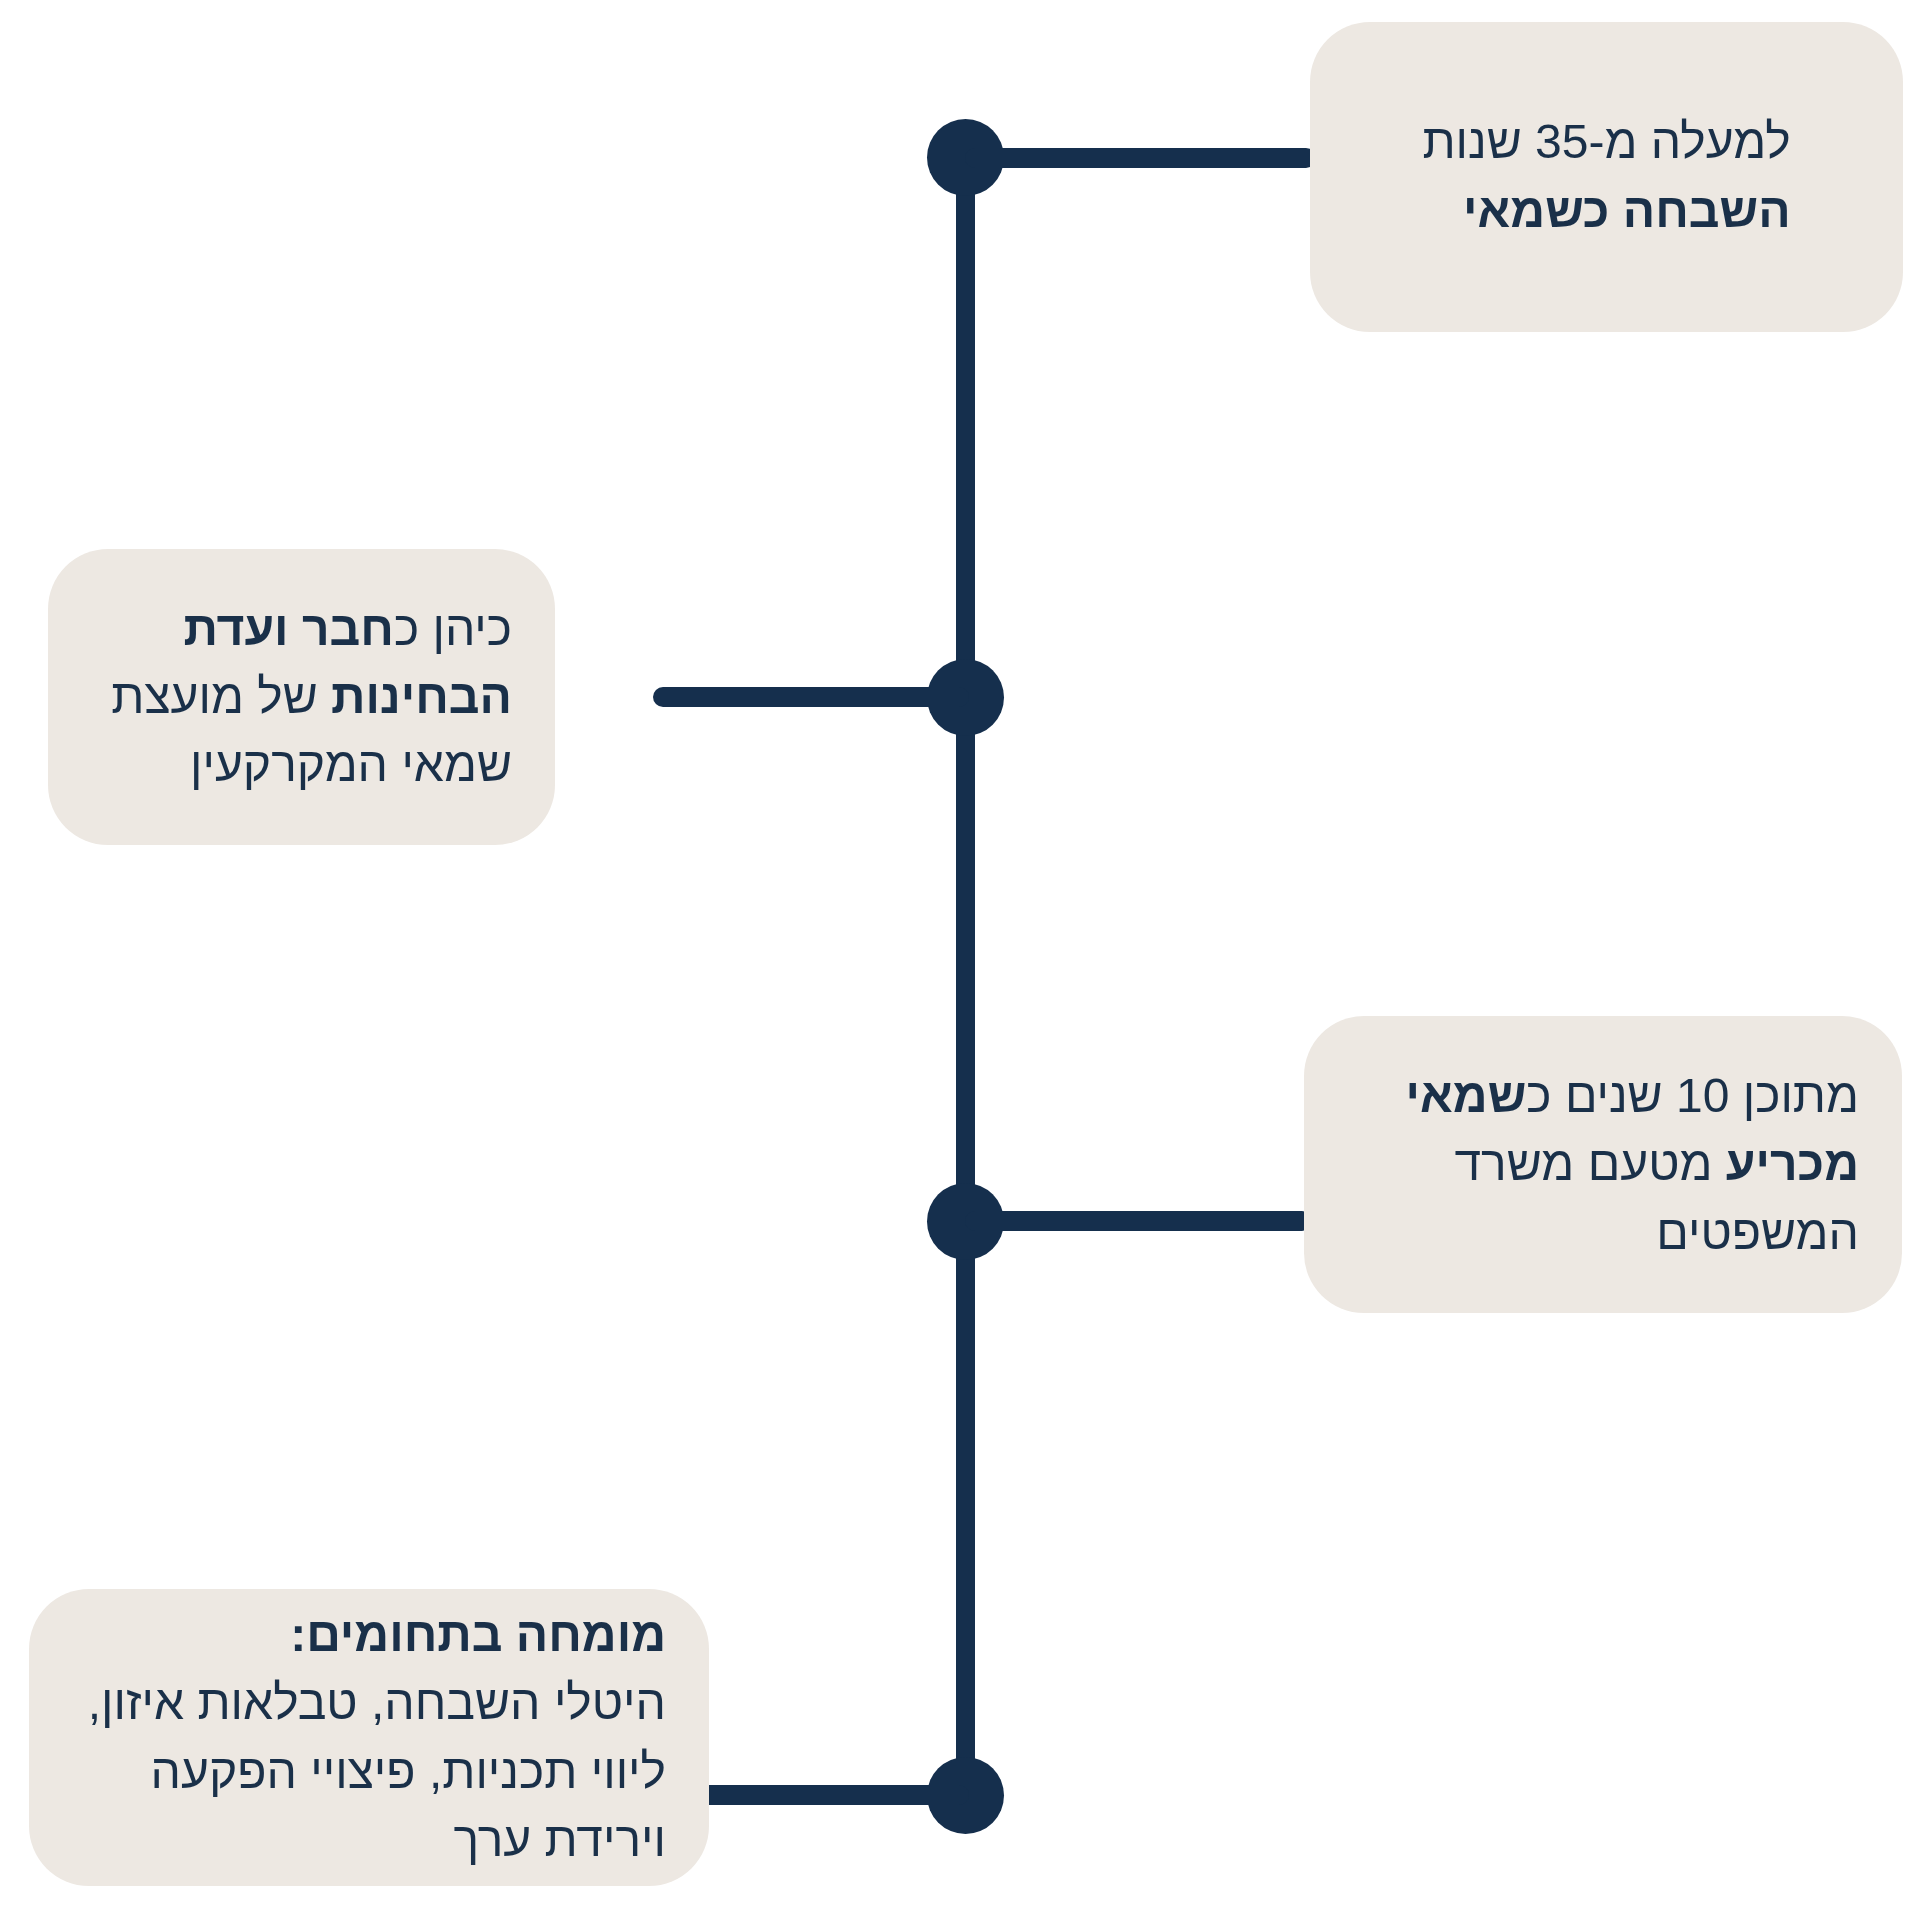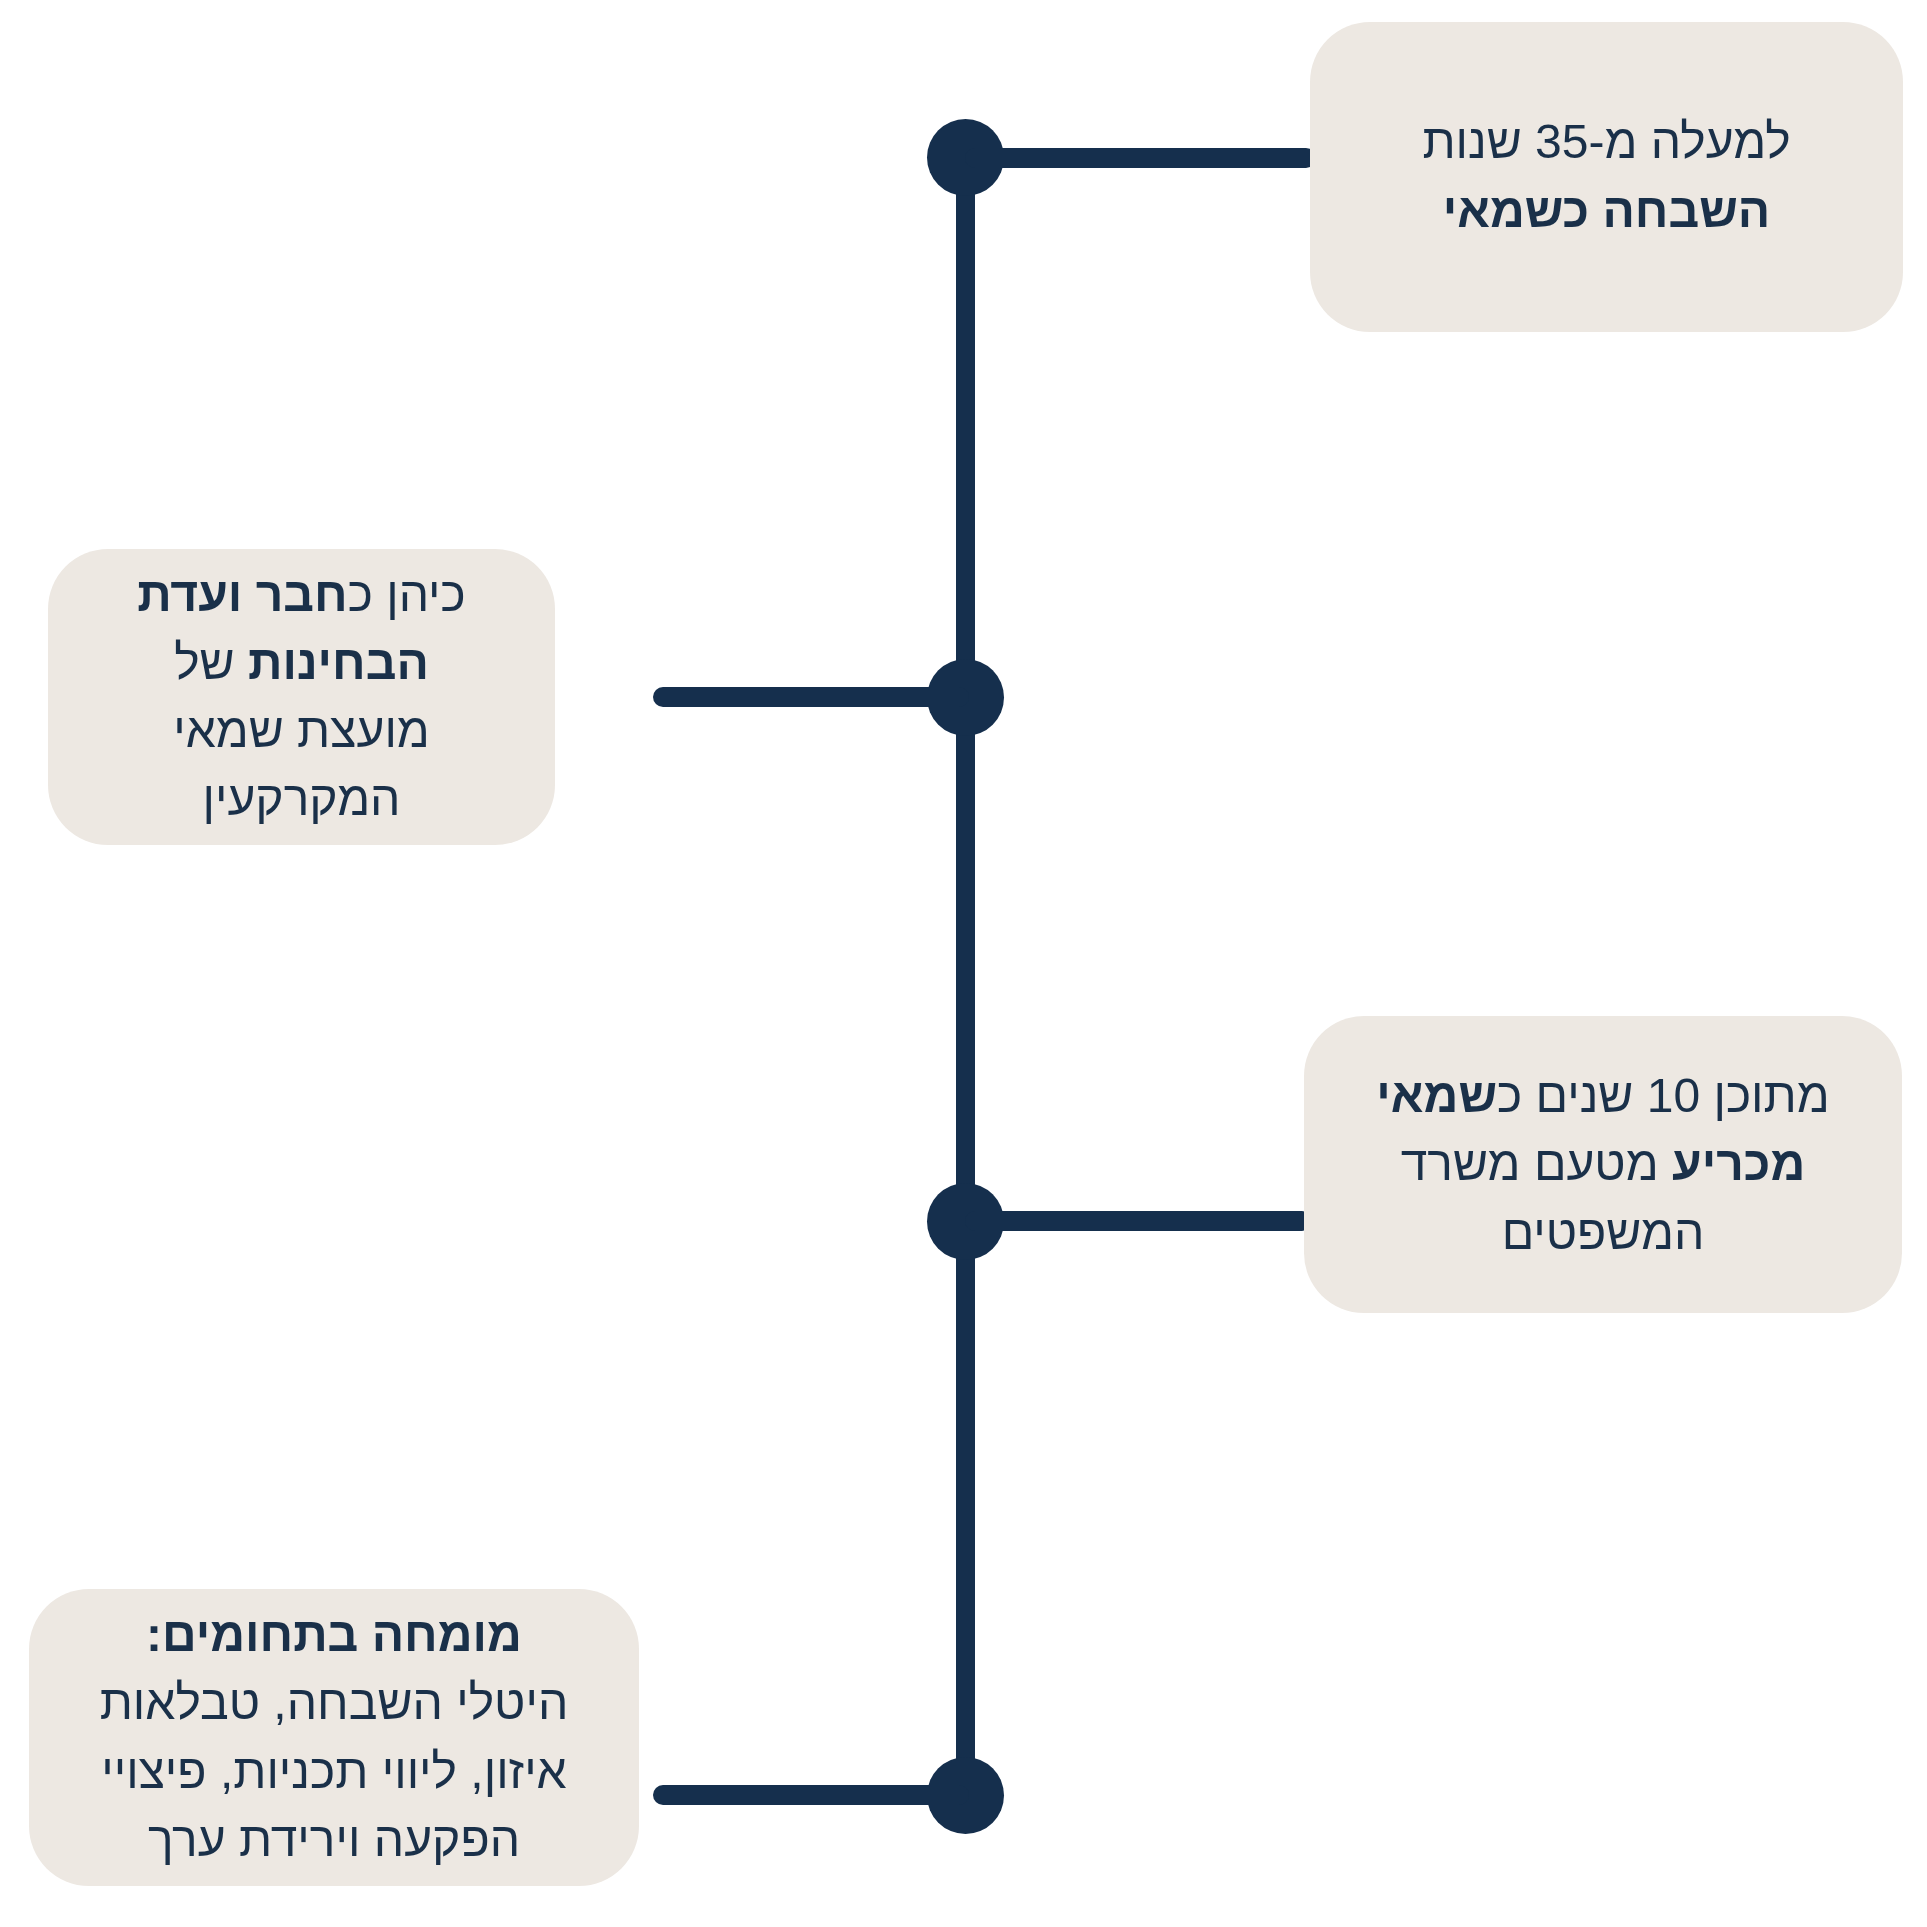--- a/index.html
+++ b/index.html
@@ -61,27 +61,27 @@
     box-sizing: border-box;
     display: flex;
     align-items: center;
     justify-content: center;
     text-align: center;
     color: #1A3049;
     font-size: 48px;
     line-height: 1.42;
     padding: 21.6px 43px;
   }
-  .card p { margin: 12px; }
+  .card p { margin: 0; text-align: right; }
   .card b { font-weight: 700; }
 
   .card-1 { left: 1310px; top: 21.6px;   width: 593px; height: 310px; }
   .card-2 { left: 48px;   top: 549px;  width: 507px; height: 296px; }
   .card-3 { left: 1304px; top: 1016px; width: 598px; height: 297px; }
-  .card-4 { left: 29px;   top: 1589px; width: 610px; height: 297px; }
+  .card-4 { left: 29px;   top: 1589px; width: 680px; height: 297px; }
 </style>
 </head>
 <body>
 
 <div id="canvas" style="background: rgb(255, 255, 255);">
 
   <div class="spine" style="background: rgb(21, 47, 77);"></div>
 
   <div class="node node-1" style="background: rgb(21, 47, 77);"></div>
   <div class="node node-2" style="background: rgb(21, 47, 77);"></div>

